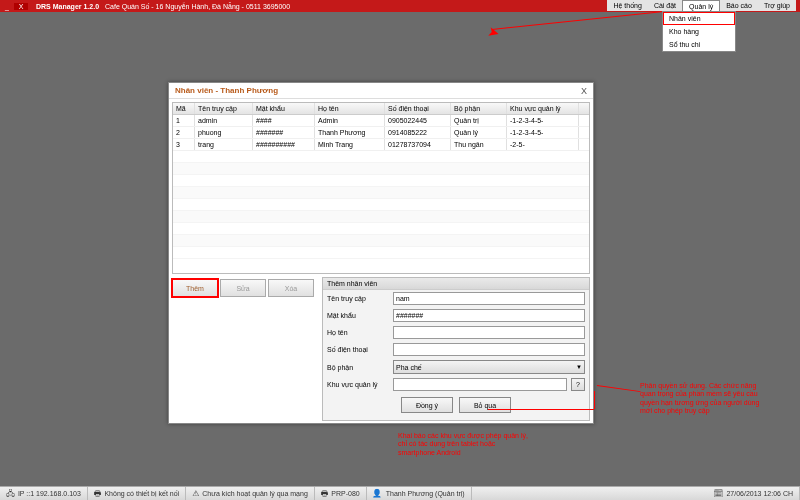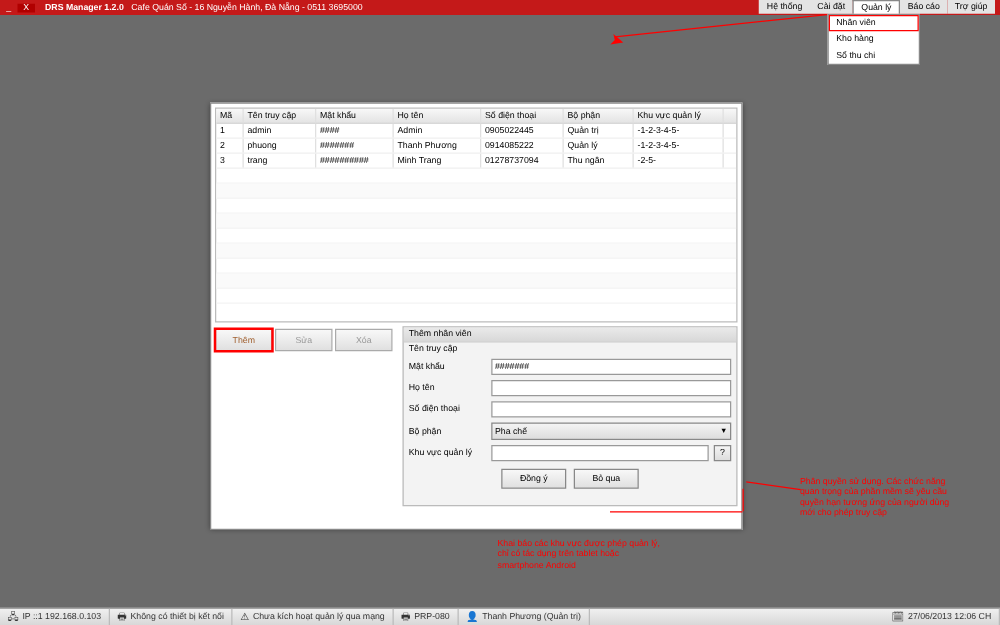--- a/index.html
+++ b/index.html
@@ -74,20 +74,24 @@
 <div class="dropdown">
   <div class="di sel">Nhân viên</div>
   <div class="di">Kho hàng</div>
   <div class="di">Sổ thu chi</div>
 </div>
 
 <span class="arrow1">➤</span>
 <div class="arrow1line"></div>
 
 <div class="dialog">
+  <div class="dlg-title">
+    <span>Nhân viên - Thanh Phương</span>
+    <span class="x">X</span>
+  </div>
   <div class="grid">
     <div class="ghead">
       <div class="gc c-ma">Mã</div>
       <div class="gc c-tc">Tên truy cập</div>
       <div class="gc c-mk">Mật khẩu</div>
       <div class="gc c-ht">Họ tên</div>
       <div class="gc c-dt">Số điện thoại</div>
       <div class="gc c-bp">Bộ phận</div>
       <div class="gc c-kv">Khu vực quản lý</div>
     </div>
@@ -135,20 +139,21 @@
       <div class="btnrow">
         <div class="abtn hl">Thêm</div>
         <div class="abtn">Sửa</div>
         <div class="abtn">Xóa</div>
       </div>
     </div>
     <div class="form">
       <div class="ft">Thêm nhân viên</div>
       <div class="frow">
           <span class="flab">Tên truy cập</span>
+          <input class="finp" value="nam" style="">
         </div>
       <div class="frow">
           <span class="flab">Mật khẩu</span>
           <input class="finp" value="#######" style="">
         </div>
       <div class="frow">
           <span class="flab">Họ tên</span>
           <input class="finp" value="" style="">
         </div>
       <div class="frow">

